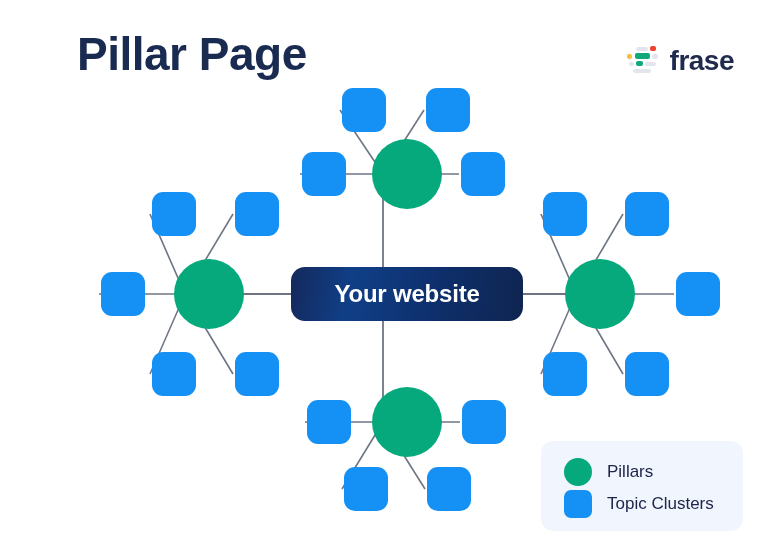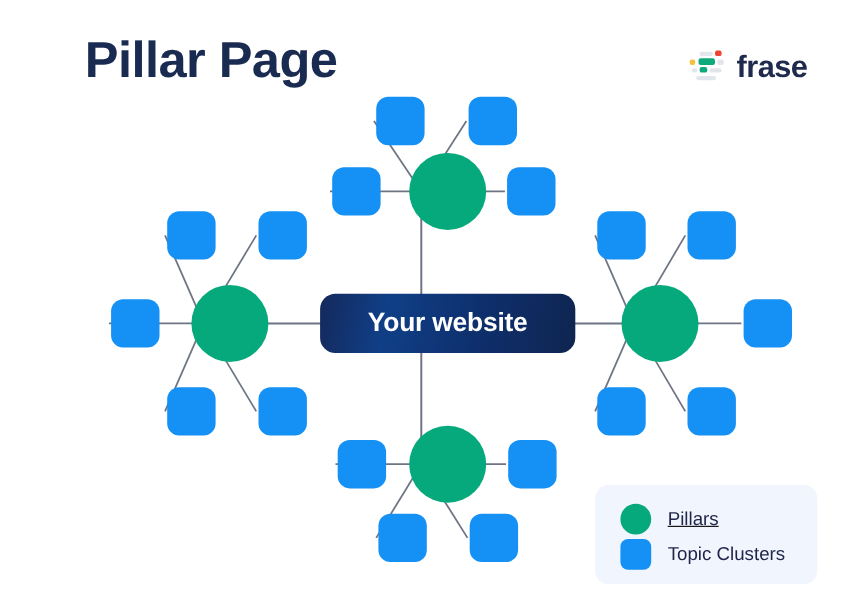--- a/index.html
+++ b/index.html
@@ -113,21 +113,21 @@
     background: #f1f6fe;
     border-radius: 12px;
   }
   .legend-row {
     position: absolute;
     left: 23px;
     display: flex;
     align-items: center;
     gap: 15px;
   }
-  .legend-row.r0 { top: 17px; text-decoration: underline; }
+  .legend-row.r0 { top: 17px; }
   .legend-row.r1 { top: 49px; text-align: center; }
   .swatch-circle {
     width: 28px;
     height: 28px;
     border-radius: 50%;
     background: #06a97c;
     flex: none;
   }
   .swatch-square {
     width: 28px;

